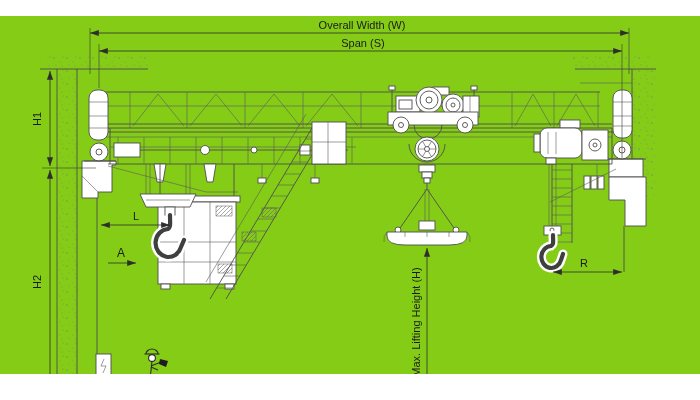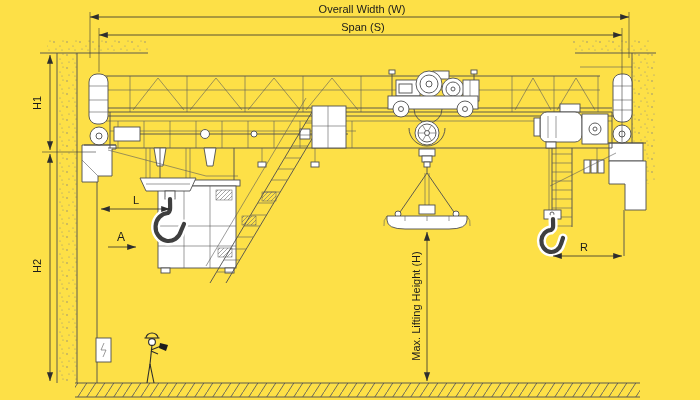--- a/index.html
+++ b/index.html
@@ -1,17 +1,17 @@
 <!DOCTYPE html>
 <html><head>
 <meta charset="utf-8">
 <style>
   html,body { margin:0; padding:0; background:#fff; }
-  .frame { position:relative; width:700px; height:400px; background:#fde047; overflow:hidden;
-           font-family:"Liberation Sans", sans-serif; }
+  .frame { position:relative; width:700px; height:358px; background:#84cc16; overflow:hidden;
+           font-family:"Liberation Sans", sans-serif;margin-top:16px; }
   svg { display:block; }
   .s   { stroke:#4d4d4d; fill:none; stroke-width:0.9; }
   .sw  { stroke:#4d4d4d; fill:#ffffff; stroke-width:0.9; }
   .thin{ stroke:#5a5a5a; fill:none; stroke-width:0.6; }
   .d   { stroke:#2e2e2e; fill:none; stroke-width:0.8; }
   .ext { stroke:#3a3a3a; fill:none; stroke-width:0.6; }
   .dt  { font-size:11px; fill:#1b1b1b; }
   .dtb { font-size:12px; fill:#1b1b1b; }
   .halo{ stroke:#ffffff; stroke-width:9; fill:none; stroke-linecap:round; }
   .hook{ stroke:#3f3f3f; stroke-width:4.2; fill:none; stroke-linecap:round; }

